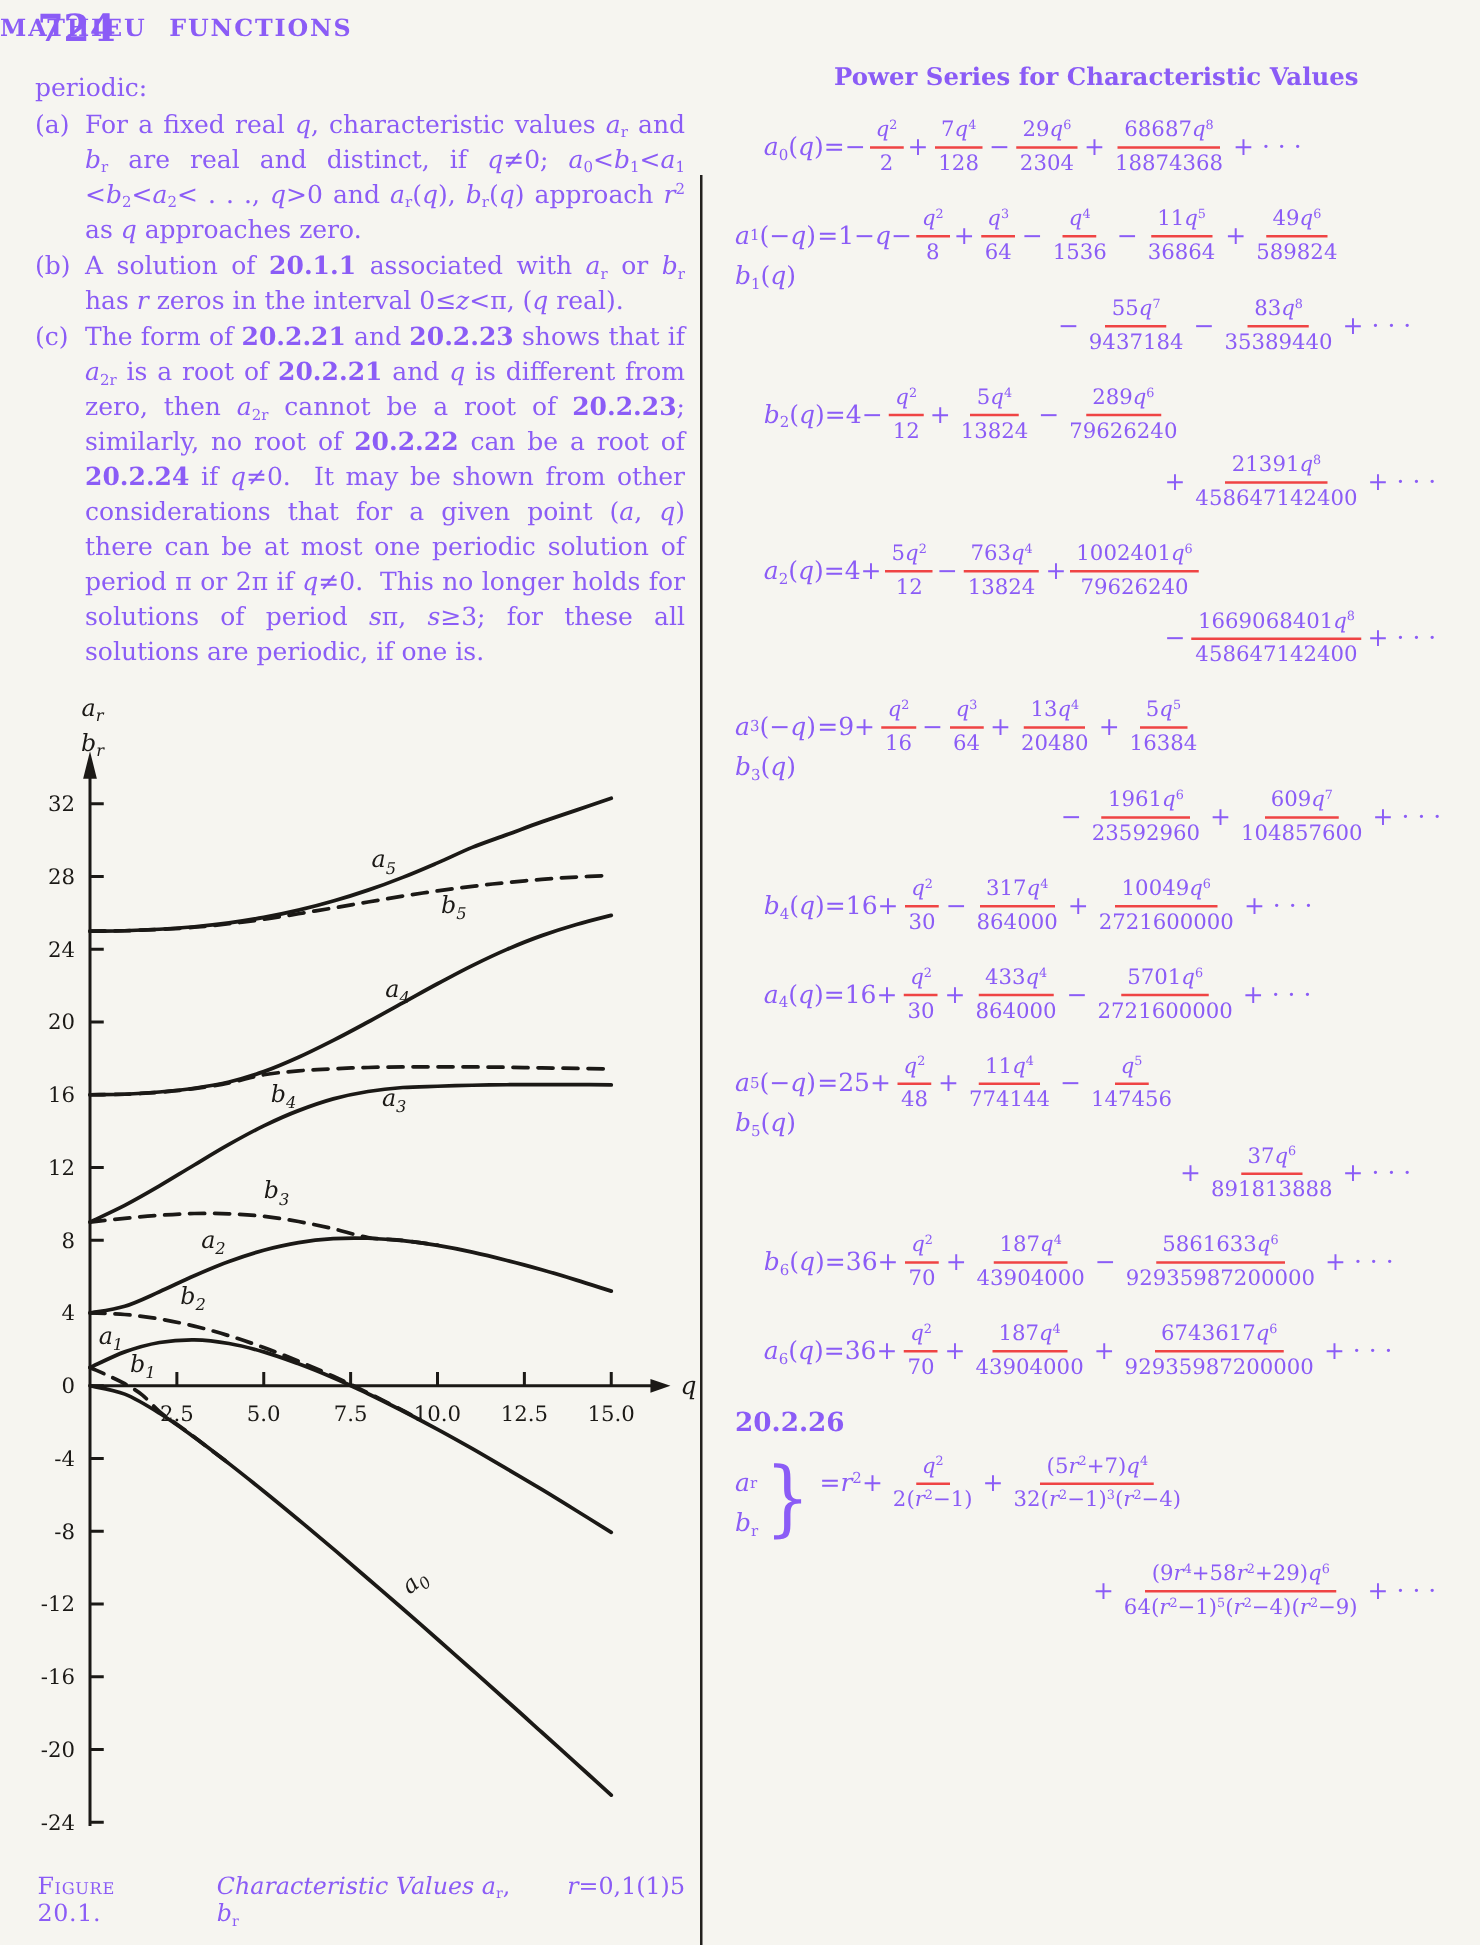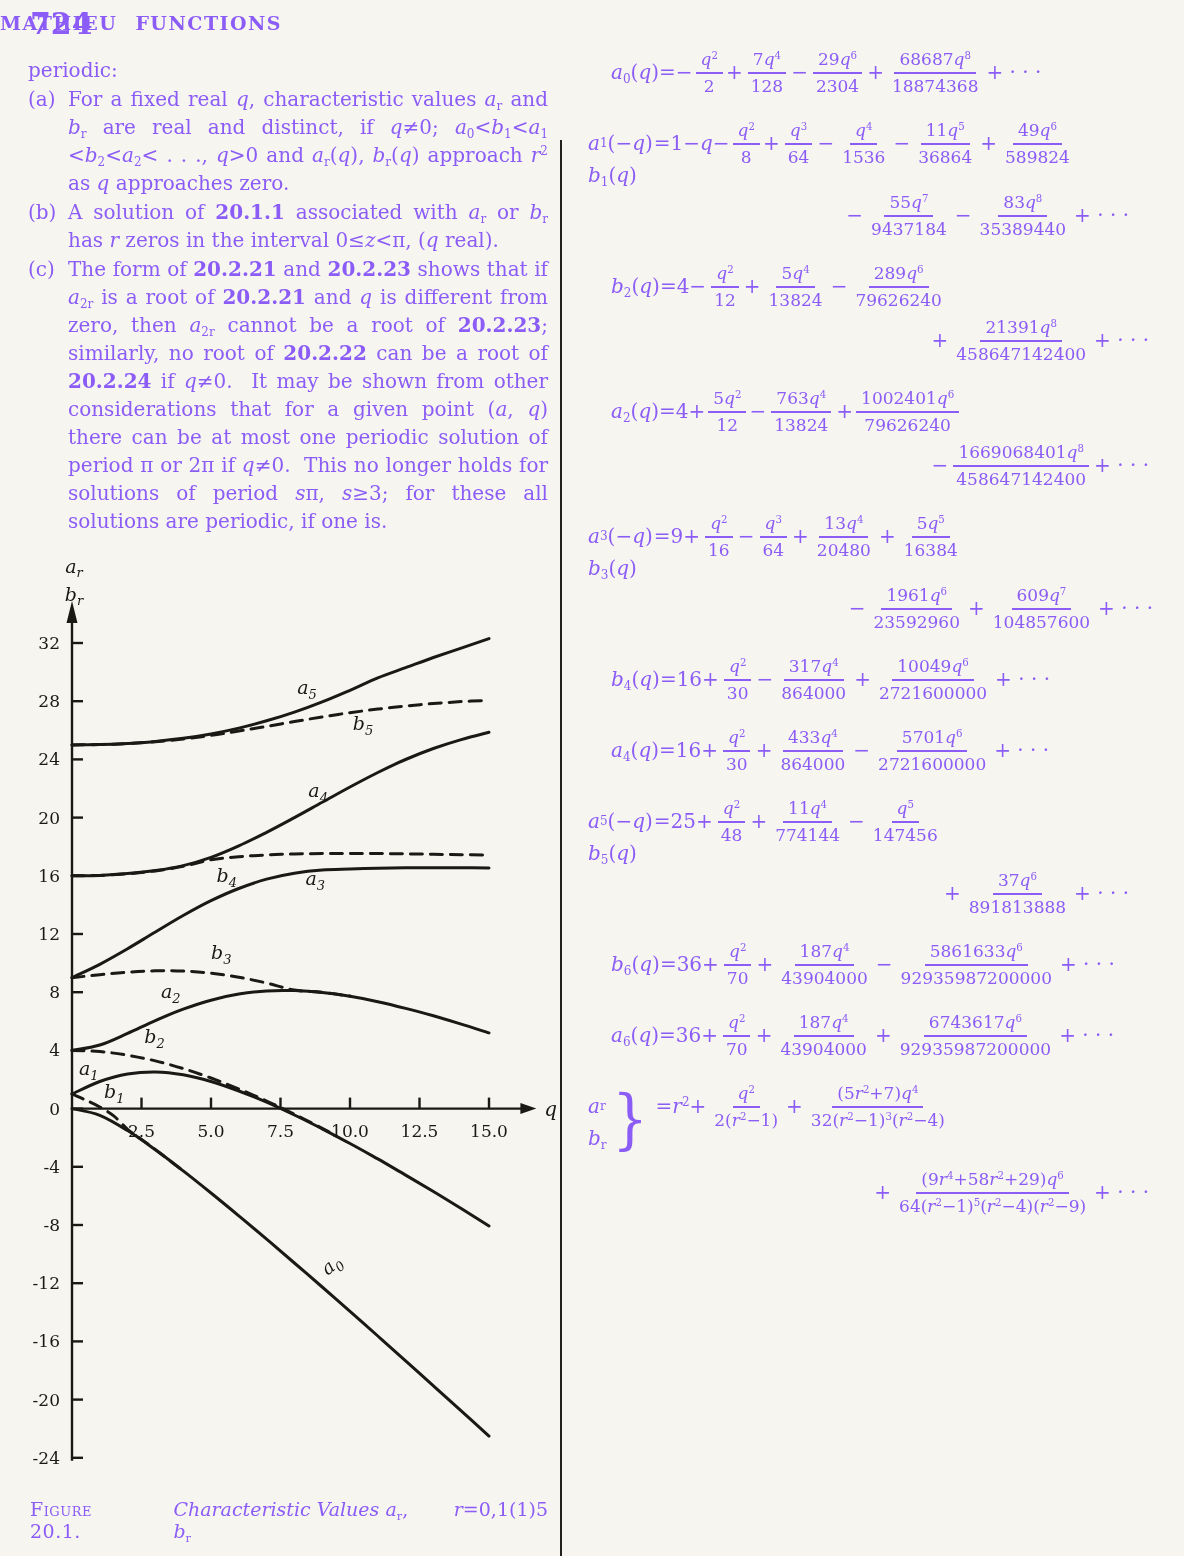--- a/index.html
+++ b/index.html
@@ -32,21 +32,21 @@
   .lhs2{flex:none;}
   .lhs2 .l1{height:52px;display:flex;align-items:center;}
   .lhs2 .l2{margin-top:-6px;}
   .brace{font-size:66px;font-weight:400;display:flex;align-items:center;height:92px;
          margin:-8px 4px 0 2px;transform:scaleX(0.85);}
   .main{display:flex;align-items:center;flex-wrap:nowrap;min-height:52px;white-space:nowrap;}
   .cont{display:flex;align-items:center;justify-content:flex-end;min-height:52px;margin-top:2px;white-space:nowrap;}
   .tseg{margin:0 1px;}
   .frac{display:inline-flex;flex-direction:column;align-items:center;font-size:17px;
         line-height:1.2;margin:0 2px;vertical-align:middle;}
-  .frac .num{display:block;padding:1px 5px 2px;border-bottom:2px solid #8b5cf6;}
+  .frac .num{display:block;padding:1px 5px 2px;border-bottom:2px solid #ef4444;}
   .frac .den{display:block;padding:2px 5px 0;}
   sub{font-size:60%;vertical-align:-0.32em;line-height:0;}
   sup{font-size:60%;vertical-align:0.55em;line-height:0;}
   i{font-style:italic;}
   b{font-weight:bold;}
   .note{font-size:20px;line-height:28px;text-align:justify;text-indent:1.6em;margin:2px 0 14px 0;}
 </style>
 </head>
 <body>
 
@@ -150,20 +150,21 @@
         </svg>
       <div class="figcap">
         <span class="figlabel">Figure 20.1.</span>
         <span><i>Characteristic Values</i> <i>a</i><sub>r</sub>, <i>b</i><sub>r</sub></span>
         <span><i>r</i>=0,1(1)5</span>
       </div>
     </div>
   </div>
 
   <div class="col-right">
+    <div class="sectitle">Power Series for Characteristic Values</div>
     <div id="eqs">
         <div class="eq" style="padding-left: 1.1em;">
           <div class="eqline">
             <div class="main">
               <span class="tseg"><i>a</i><sub>0</sub>(<i>q</i>)=−</span>
               <span class="frac">
                 <span class="num"><i>q</i><sup>2</sup></span>
                 <span class="den">2</span>
               </span>
               <span class="tseg">+</span>
@@ -449,20 +450,21 @@
               <span class="tseg">+</span>
               <span class="frac">
                 <span class="num">6743617<i>q</i><sup>6</sup></span>
                 <span class="den">92935987200000</span>
               </span>
               <span class="tseg">+ · · ·</span>
             </div>
           </div>
         </div>
       </div>
+    <div class="eqnum">20.2.26</div>
     <div id="eq26">
         <div class="eq">
           <div class="eqline">
             <div class="lhs2">
               <div class="l1">
                 <i>a</i>
                 <sub>r</sub>
               </div>
               <div class="l2"><i>b</i><sub>r</sub></div>
             </div>

